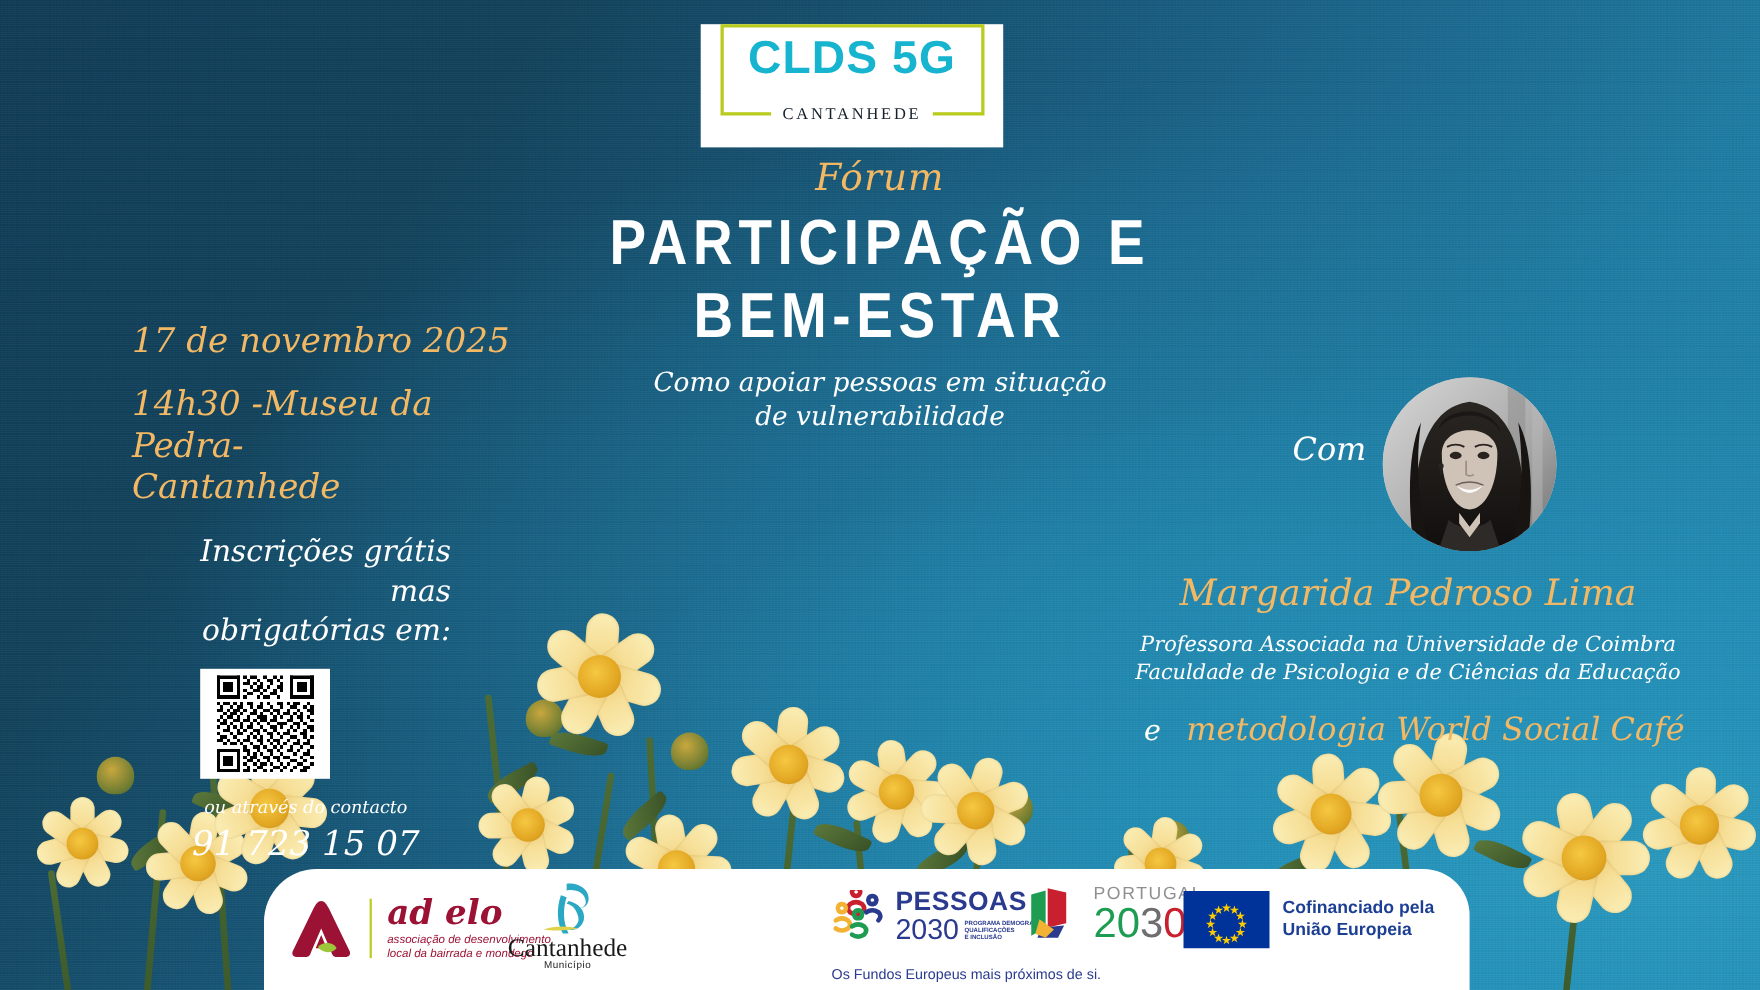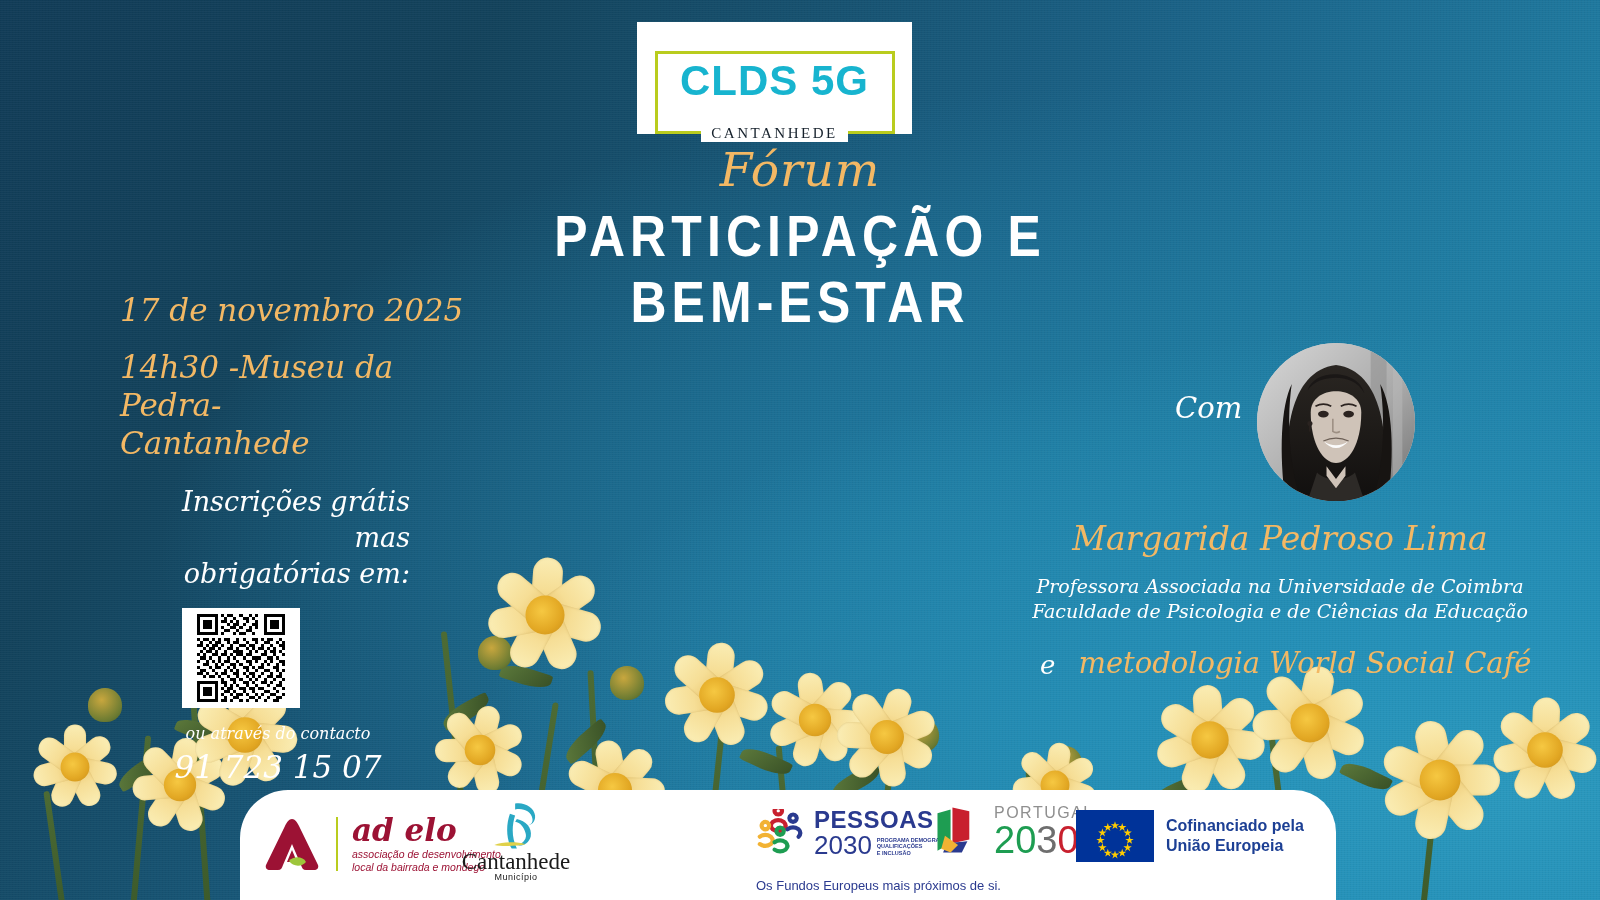--- a/index.html
+++ b/index.html
@@ -40,37 +40,37 @@
              margin:-50px 0 0 -13px; border-radius:13px 13px 9px 9px;
              background:linear-gradient(180deg,#faedb4,#f6de96 55%,#e8c36a);
              transform-origin:50% 100%; box-shadow:0 0 2px rgba(160,120,40,.35) inset; }
   .flower b{ position:absolute; left:50%; top:50%; width:34px; height:34px; margin:-17px 0 0 -17px;
              border-radius:50%;
              background:radial-gradient(circle at 42% 40%, #f6c842, #e2a723 60%, #c78c18 100%); }
 
   
   .clds-logo{
     position:absolute; left:637px; top:22px; width:275px; height:112px;
-    background:#ffffff; display:flex; align-items:flex-end; justify-content:center;
+    background:#ffffff; display:flex; align-items:flex-start; justify-content:center;
   }
   .clds-inner{
     width:240px; height:83px; border:3px solid #b9cc1e;
     display:flex; flex-direction:column; align-items:center; justify-content:flex-start;
     position:relative; padding-top:4px;
   }
   .clds-main{ font-weight:bold; font-size:42px; letter-spacing:1px; color:#17b4cf;
               font-family:"Liberation Sans", sans-serif; line-height:46px; }
   .clds-sub-wrap{ position:absolute; bottom:-11px; left:-3px; right:-3px;
                   display:flex; align-items:center; justify-content:center; }
   .clds-sub{ background:#fff; padding:0 10px; font-size:15px; letter-spacing:2.5px;
              color:#15202b; font-family:"Liberation Serif", serif; }
 
   
   .center-block{ position:absolute; left:500px; top:142px; width:600px; text-align:center; }
-  .forum{ font-family:"DejaVu Serif", serif; font-style:italic; font-size:47px;
+  .forum{ font-family:"DejaVu Serif", serif; font-style:italic; font-size:34px;
           color:#f3b864; letter-spacing:1px; }
   .headline{ margin-top:6px; color:#ffffff; font-weight:bold;
              font-family:"Liberation Sans", sans-serif;
              font-size:58px; line-height:66px; letter-spacing:6px;
              transform:scaleX(.86); transform-origin:center; }
   .subtitle{ margin-top:12px; color:#ffffff; font-style:italic;
              font-family:"DejaVu Serif", serif; font-size:24px; line-height:31px; }
 
   
   .left-col{ position:absolute; left:120px; top:290px; width:370px; }
@@ -350,20 +350,24 @@
         <span class="clds-sub">CANTANHEDE</span>
       </div>
     </div>
   </div>
 
   <div class="center-block">
     <div class="forum">Fórum</div>
     <div class="headline">
       <div>PARTICIPAÇÃO E</div>
       <div>BEM-ESTAR</div>
+    </div>
+    <div class="subtitle">
+      <div>Como apoiar pessoas em situação</div>
+      <div>de vulnerabilidade</div>
     </div>
   </div>
 
   <div class="left-col">
     <div class="l-date">17 de novembro 2025</div>
     <div class="l-place">
       <div>14h30 -Museu da Pedra-</div>
       <div>Cantanhede</div>
     </div>
     <div class="l-insc">

